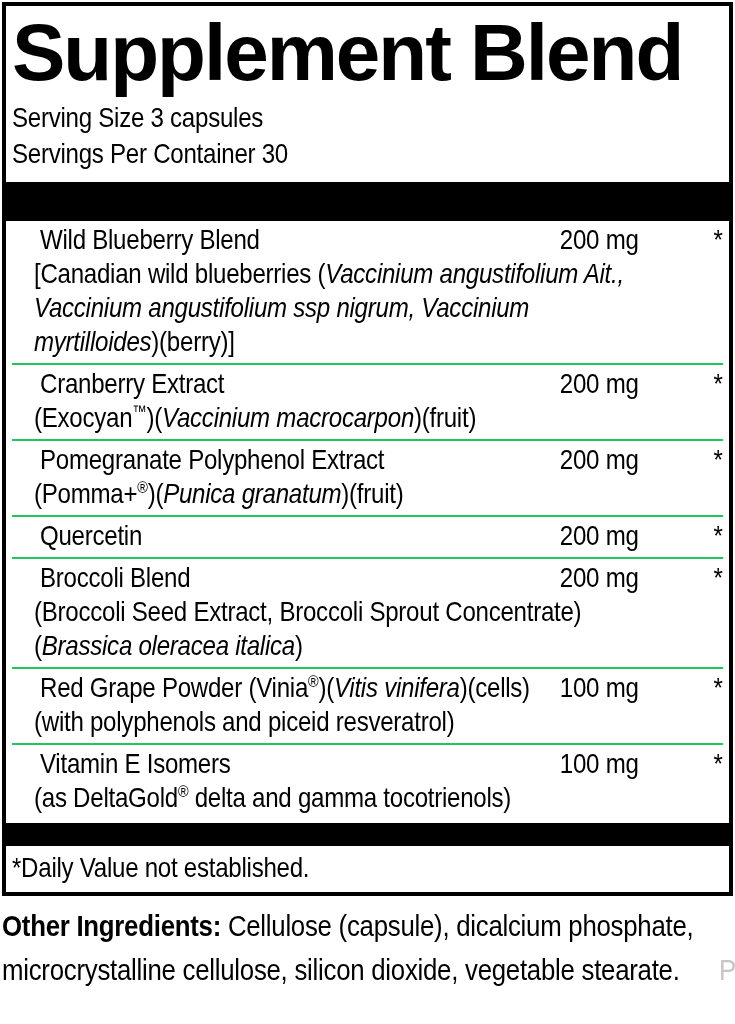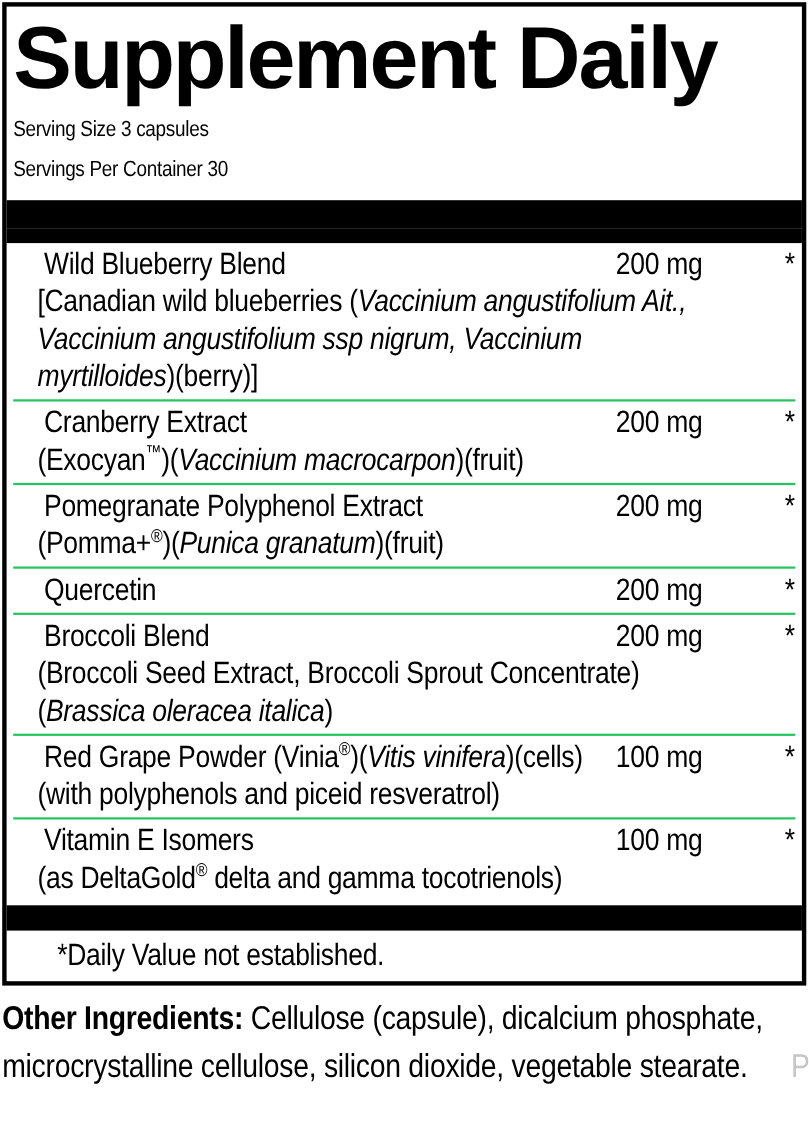--- a/index.html
+++ b/index.html
@@ -16,21 +16,21 @@
     padding: 6px 6px 0 6px;
   }
   .title {
     font-weight: bold;
     font-size: 80px;
     line-height: 78px;
     letter-spacing: -2px;
     margin: 2px 0 8px 0;
     white-space: nowrap;
   }
-  .serving-line { font-size: 20px; line-height: 36px; }
+  .serving-line { font-size: 28px; line-height: 36px; }
   
   .cond {
     display: inline-block;
     transform: scaleX(0.86);
     transform-origin: 0 50%;
     white-space: nowrap;
     letter-spacing: -0.3px;
   }
   .cond-r { transform-origin: 100% 50%; }
   .bar { background: #000; margin-left: -6px; margin-right: -6px; }
@@ -44,31 +44,31 @@
   }
   .row { padding: 2px 0 4px 0; font-size: 28px; line-height: 34px; }
   .row + .row { border-top: 2px solid #22c55e; }
   .row-main { display: flex; align-items: flex-start; }
   .row-name { flex: 1; min-width: 0; margin-left: 28px; }
   .row-amount { width: 110px; text-align: right; }
   .row-dv { width: 84px; text-align: right; }
   .row-sub { padding-left: 22px; }
   sup { font-size: 60%; line-height: 0; vertical-align: super; }
   i { font-style: italic; }
-  .footnote { font-size: 28px; line-height: 38px; padding: 3px 0 5px 0; margin-left: 40px; }
+  .footnote { font-size: 28px; line-height: 38px; padding: 3px 0 5px 0; }
   .other { margin: 8px 2px 0 2px; font-size: 30px; line-height: 44px; }
   .other b { font-weight: bold; }
   .code { margin-left: 46px; }
 </style>
 </head>
 <body>
 
 <div class="label">
   <div class="label-box">
-    <div class="title">Supplement Daily</div>
+    <div class="title">Supplement Blend</div>
     <div class="serving-line">
       <span class="cond">Serving Size 3 capsules</span>
     </div>
     <div class="serving-line">
       <span class="cond">Servings Per Container 30</span>
     </div>
 
     <div class="bar bar-thick"></div>
 
 

